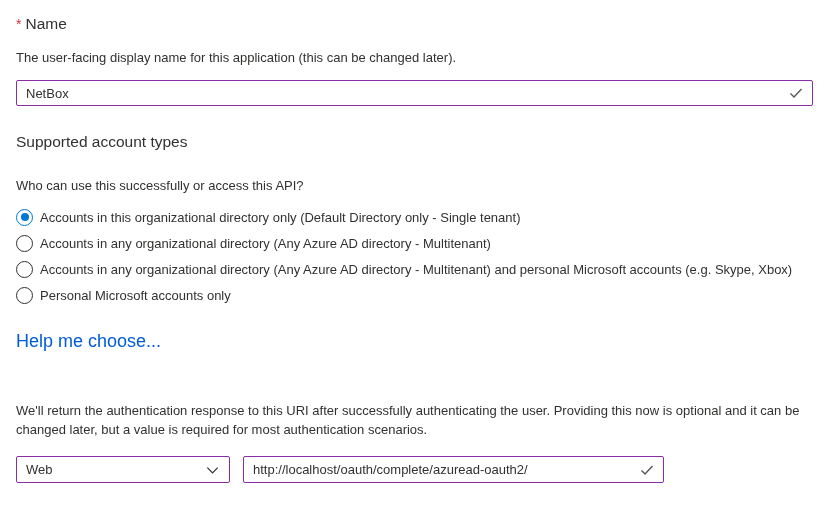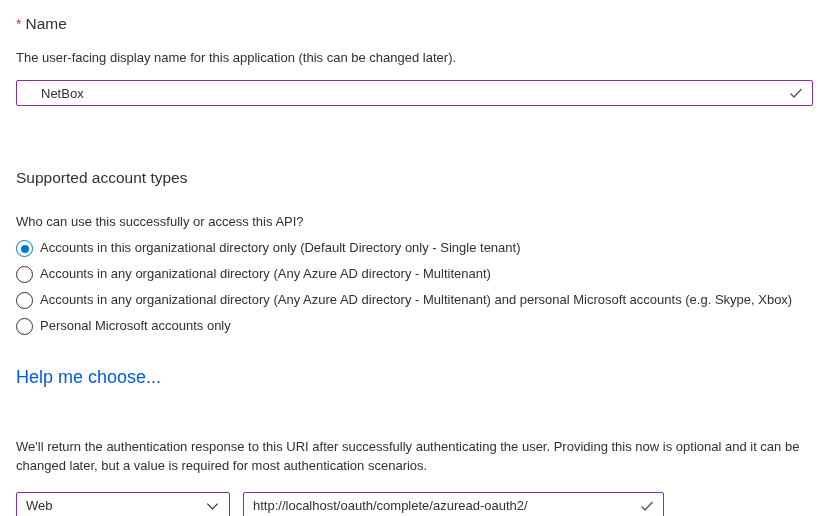--- a/index.html
+++ b/index.html
@@ -43,42 +43,43 @@
     position: relative;
     margin-top: 13px;
     width: 797px;
   }
   .text-input {
     box-sizing: border-box;
     width: 100%;
     height: 26px;
     border: 1.5px solid #8a2da5;
     border-radius: 2px;
-    padding: 0 28px 0 24px;
+    padding: 0 28px 0 9px;
     font-family: "Liberation Sans", "DejaVu Sans", sans-serif;
     font-size: 13px;
     color: #323130;
     outline: none;
     background: #ffffff;
   }
   .valid-check {
     position: absolute;
     right: 9px;
     top: 50%;
     transform: translateY(-50%);
     line-height: 0;
     pointer-events: none;
   }
 
-  .account-types { margin-top: 60px; }
+  .account-types { margin-top: 24px; }
   .question { margin-top: 22px; }
 
   .radio-group { margin-top: 9px; }
   .radio-row {
     display: flex;
+    align-items: center;
     height: 26px;
     cursor: default;
   }
   .radio-circle {
     box-sizing: border-box;
     width: 17px;
     height: 17px;
     border: 1px solid #323130;
     border-radius: 50%;
     margin-right: 7px;

